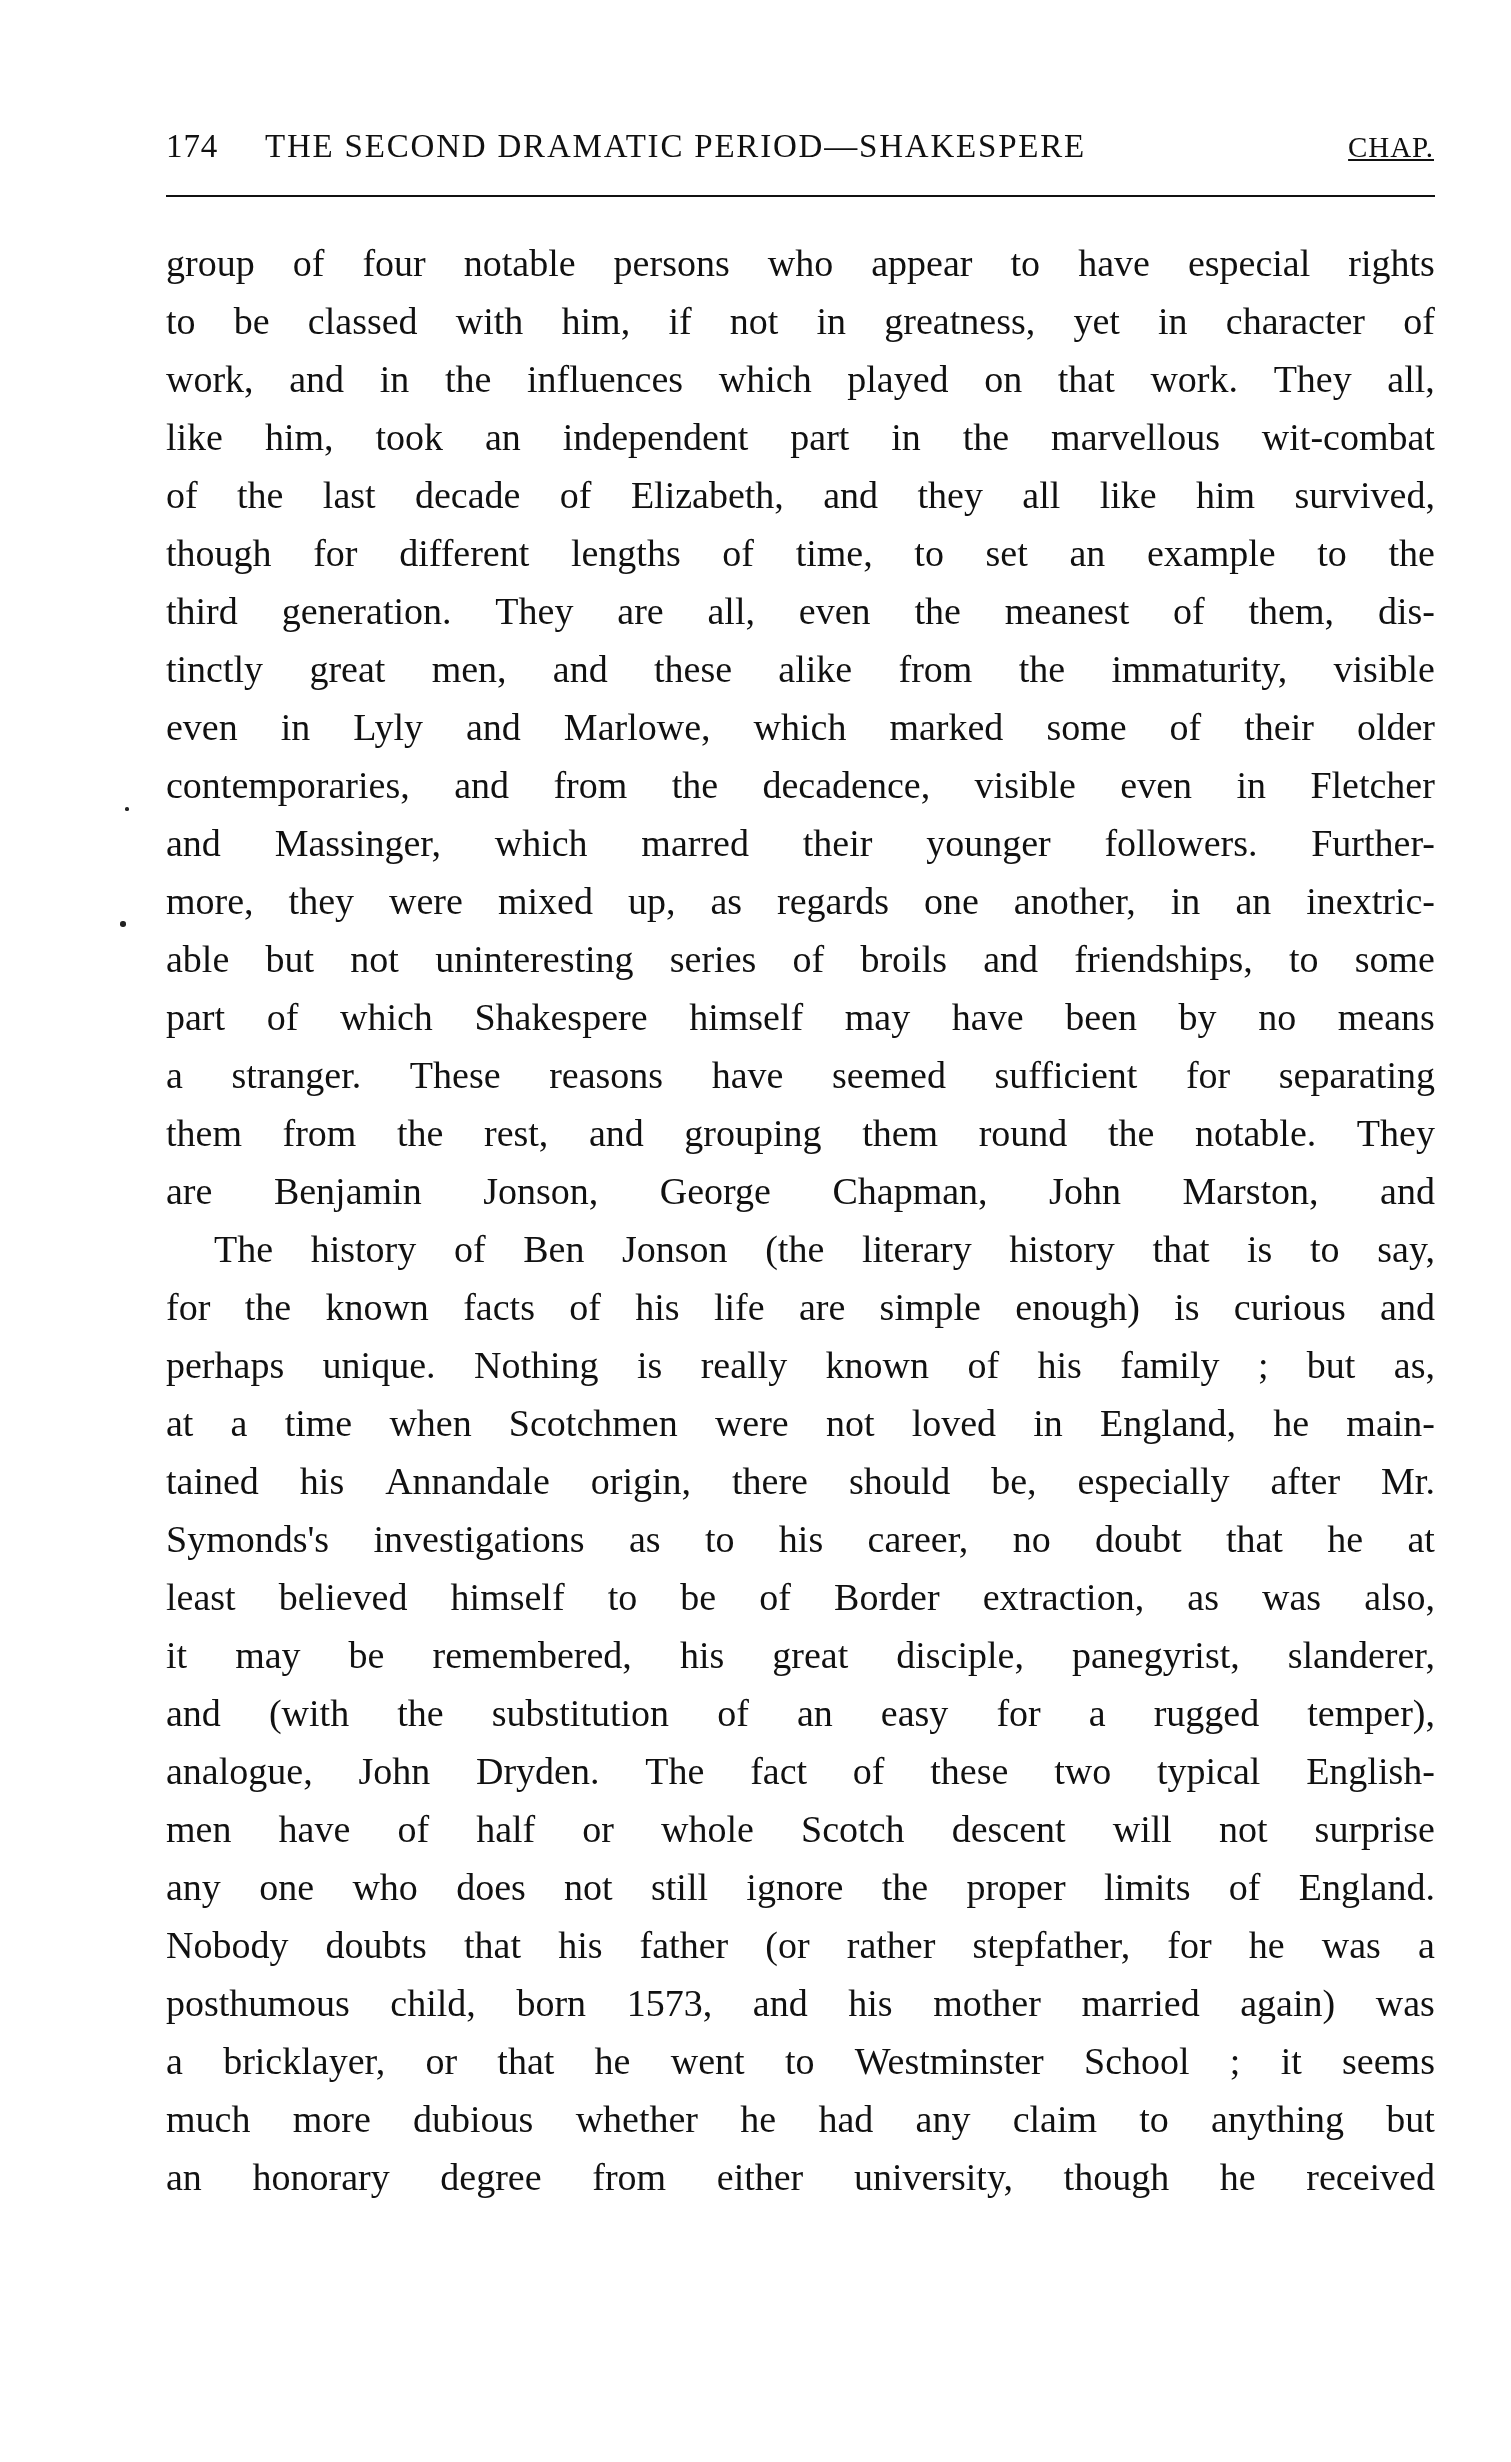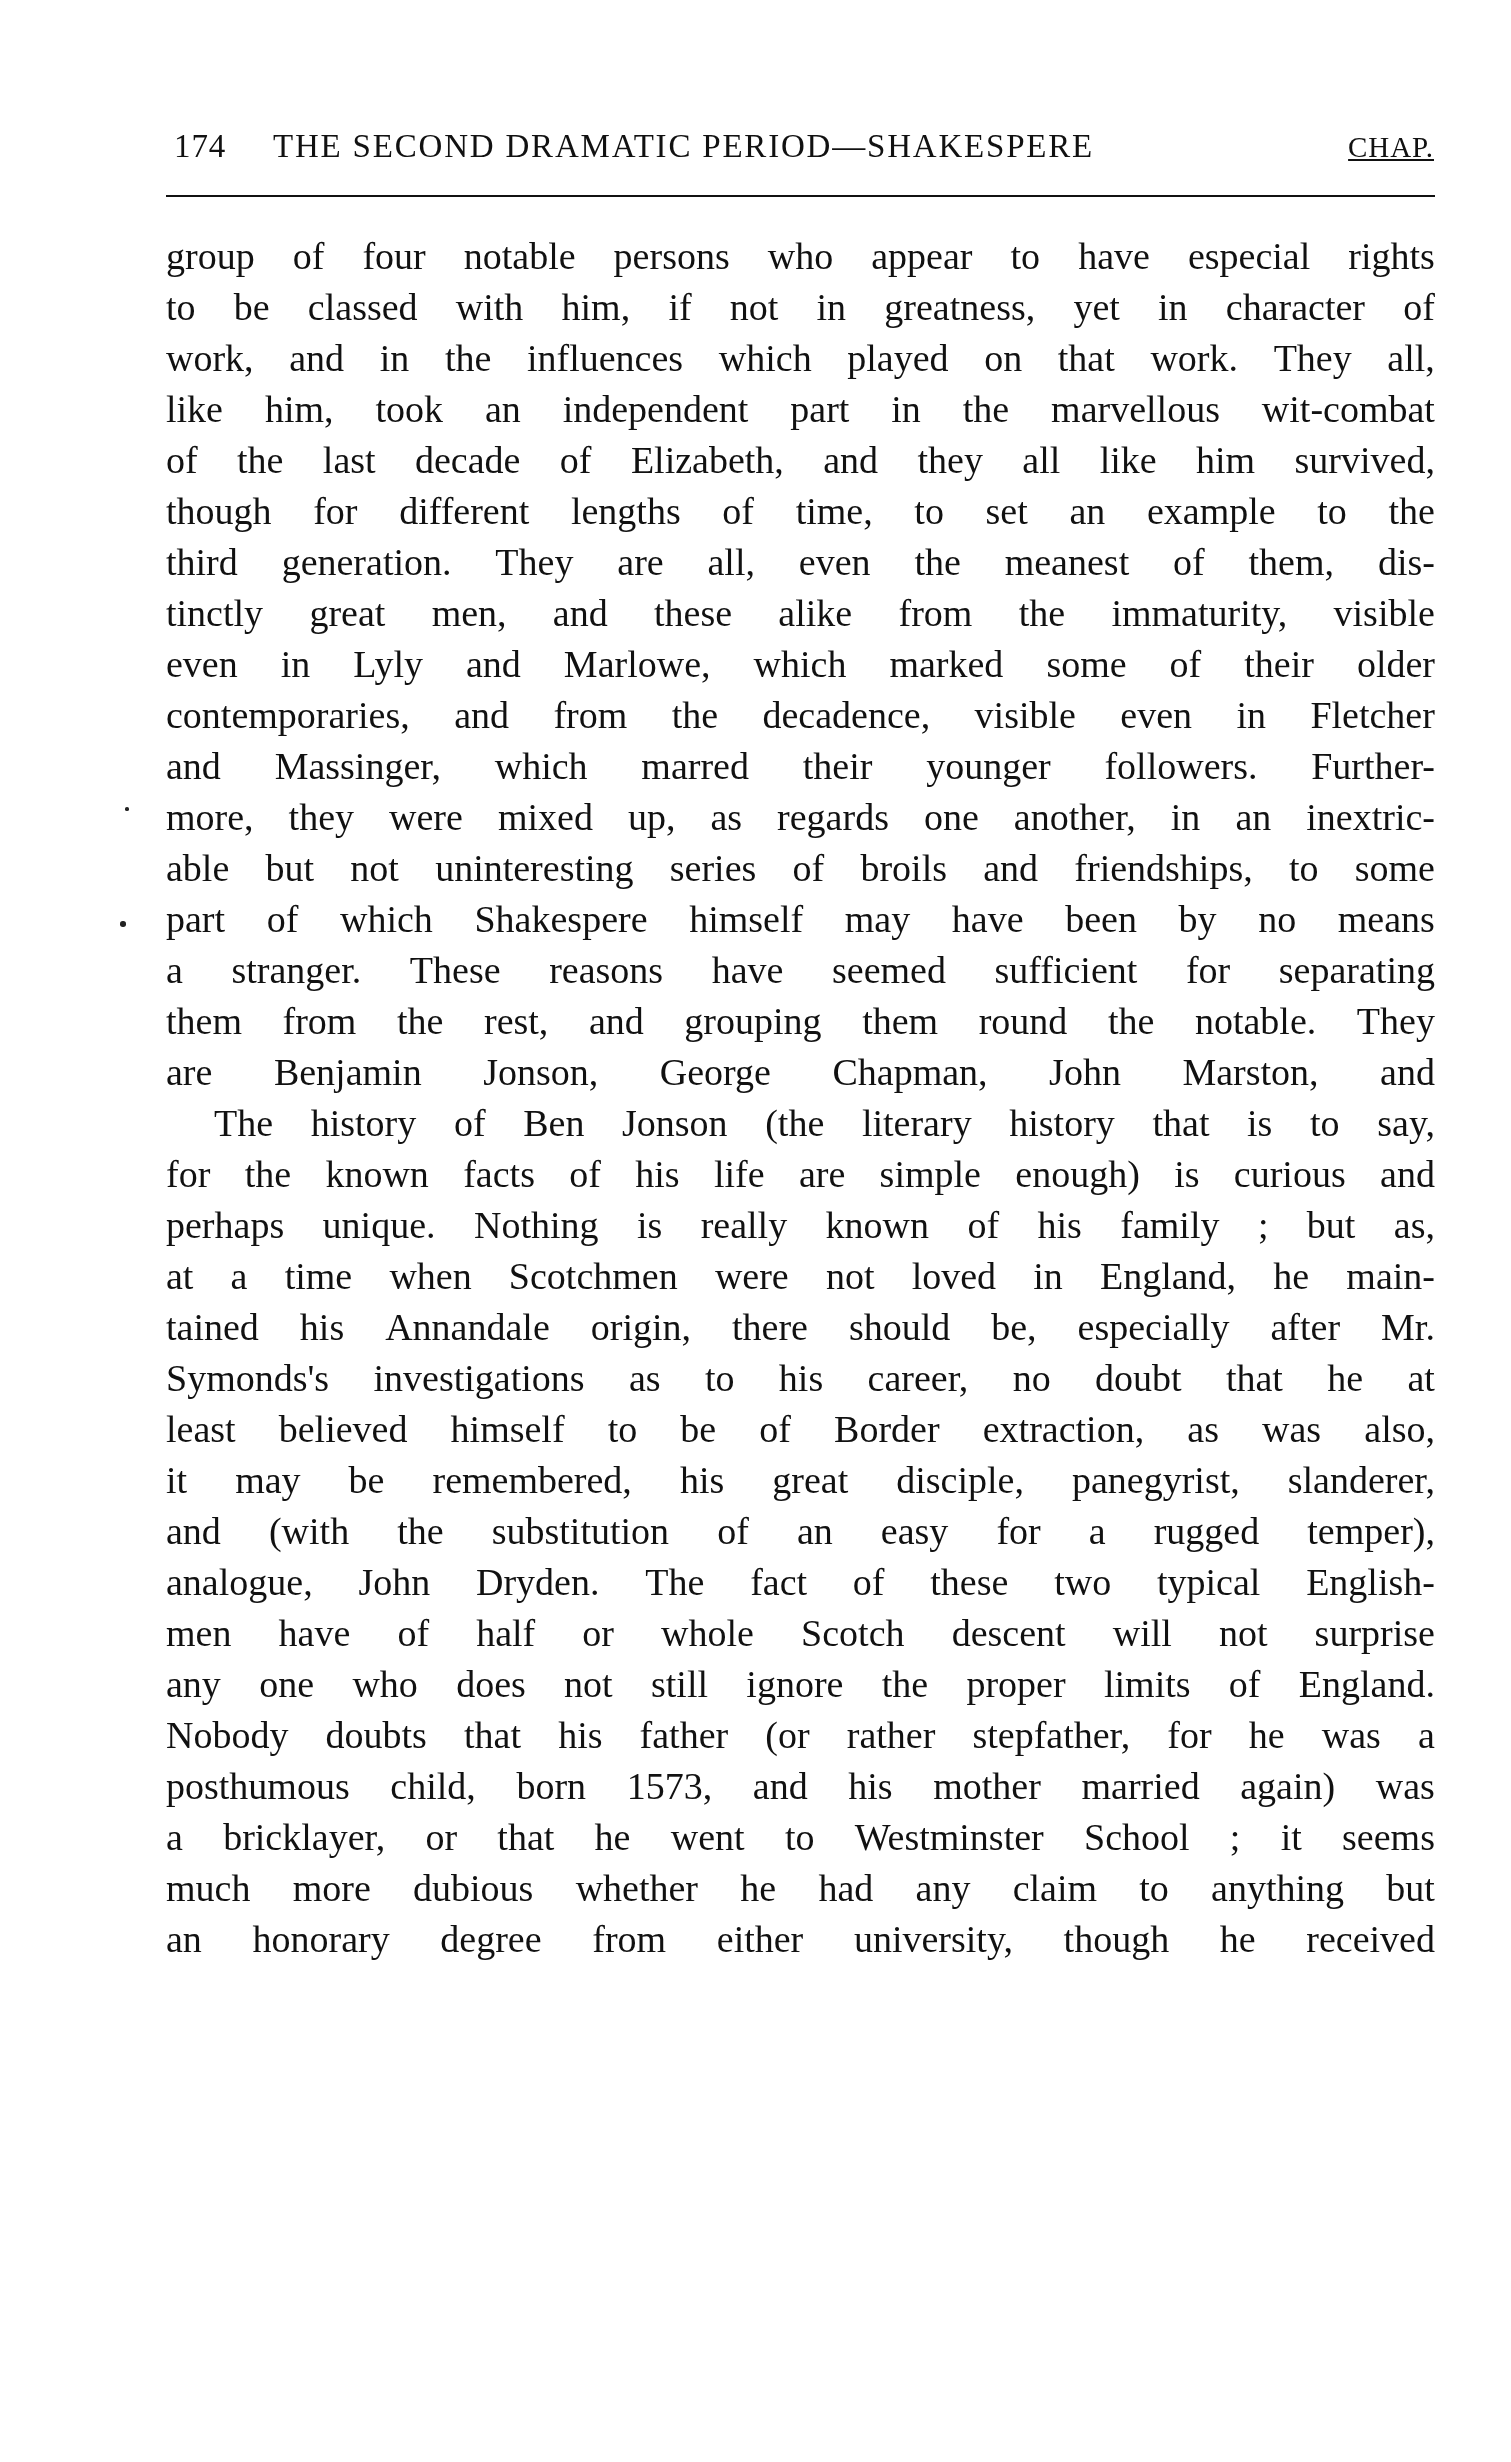--- a/index.html
+++ b/index.html
@@ -3,29 +3,29 @@
 <meta charset="utf-8">
 <style>
   html, body { margin:0; padding:0; background:#ffffff; }
   body { width:1512px; height:2462px; position:relative; overflow:hidden; color:#111; }
   .page { position:absolute; left:0; top:0; width:1512px; height:2462px; background:#fff; }
   .running-head {
     position:absolute; left:166px; width:1268px; top:128px; height:46px;
     font-family:"Liberation Serif","DejaVu Serif",serif; font-size:33px;
     letter-spacing:0.9px; display:flex; align-items:baseline; white-space:nowrap;
   }
-  .folio { width:99px; font-size:33px;margin-left:8px; }
+  .folio { width:99px; font-size:33px; }
   .head-title { flex:1; text-transform:uppercase; letter-spacing:1.8px; }
   .head-chap { font-size:29px; letter-spacing:0.9px; text-transform:uppercase;text-decoration:underline; }
   .rule { position:absolute; left:166px; width:1269px; top:195px; height:0; border-top:2.7px solid #111; }
   .body-text {
     position:absolute; left:166px; top:231px; width:1269px;
     font-family:"Liberation Serif","DejaVu Serif",serif; font-size:38px; line-height:51px;
   }
-  .line { display:block; text-align:justify; text-align-last:justify; white-space:nowrap; height:51px; overflow:visible; }
+  .line { display:block; text-align:justify; text-align-last:justify; white-space:nowrap; height:51px; overflow:visible;margin-top:7px; }
   .line.last { text-align-last:left; }
   .line.indent { padding-left:48px; }
   .j { display:flex; justify-content:space-between; }
   .margin-dot { position:absolute; width:4.6px; height:4.6px; background:#222; border-radius:50%; }
 </style>
 </head>
 <body>
 
 <div class="page">
 

